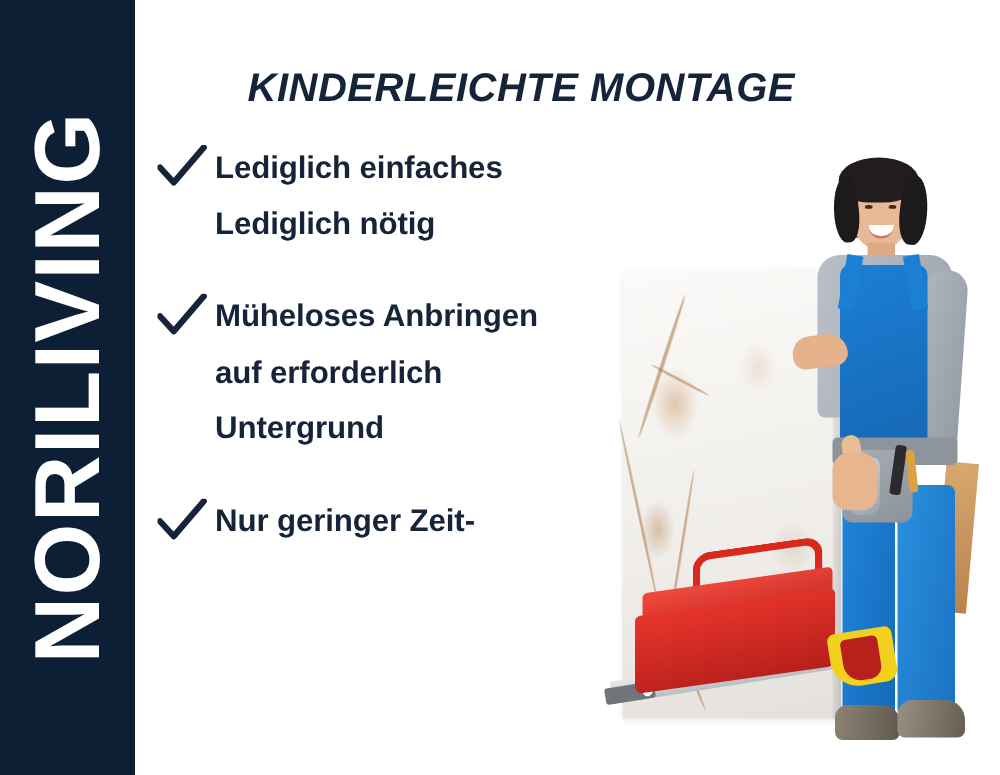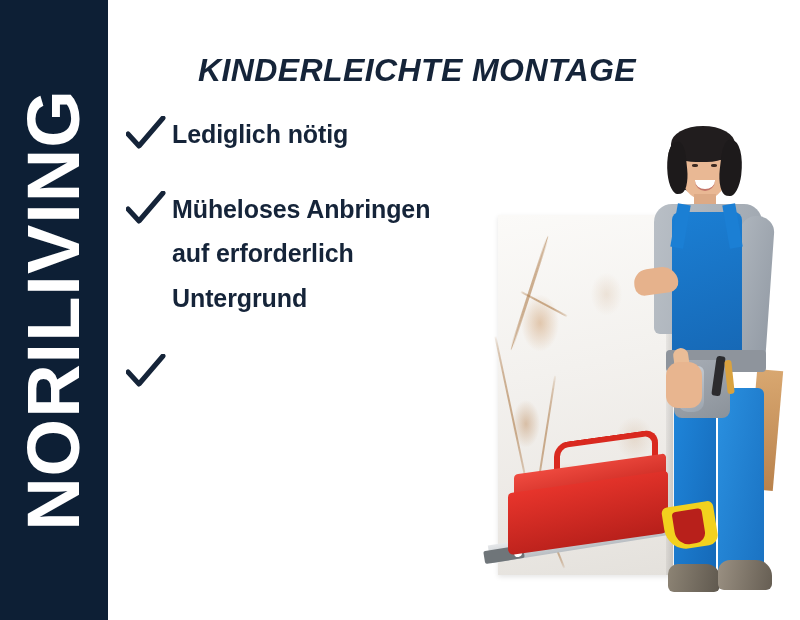--- a/index.html
+++ b/index.html
@@ -193,20 +193,21 @@
 
   <ul id="benefit-list" style="list-style:none;margin:0;padding:0;">
 
     <li class="benefit-item">
       <span class="check-icon">
         <svg width="40" height="34" viewBox="0 0 40 34" aria-hidden="true">
           <path d="M2 18 L13 30 L37 2" fill="none" stroke="#152439" stroke-width="5" stroke-linecap="round" stroke-linejoin="round"></path>
         </svg>
       </span>
       <span class="benefit-lines">
+        <span class="benefit-line">Lediglich einfaches</span>
         <span class="benefit-line">Lediglich nötig</span>
       </span>
     </li>
 
     <li class="benefit-item">
       <span class="check-icon">
         <svg width="40" height="34" viewBox="0 0 40 34" aria-hidden="true">
           <path d="M2 18 L13 30 L37 2" fill="none" stroke="#152439" stroke-width="5" stroke-linecap="round" stroke-linejoin="round"></path>
         </svg>
       </span>
@@ -217,20 +218,21 @@
       </span>
     </li>
 
     <li class="benefit-item">
       <span class="check-icon">
         <svg width="40" height="34" viewBox="0 0 40 34" aria-hidden="true">
           <path d="M2 18 L13 30 L37 2" fill="none" stroke="#152439" stroke-width="5" stroke-linecap="round" stroke-linejoin="round"></path>
         </svg>
       </span>
       <span class="benefit-lines">
+        <span class="benefit-line">Nur geringer Zeit-</span>
       </span>
     </li>
 
   </ul>
 
   <div id="photo" aria-label="Handwerkerin in blauer Latzhose haelt eine Steinpaneele, davor ein roter Werkzeugkasten mit Saege">
 
     <div class="fig armL"></div>
 
     <div class="panel">

